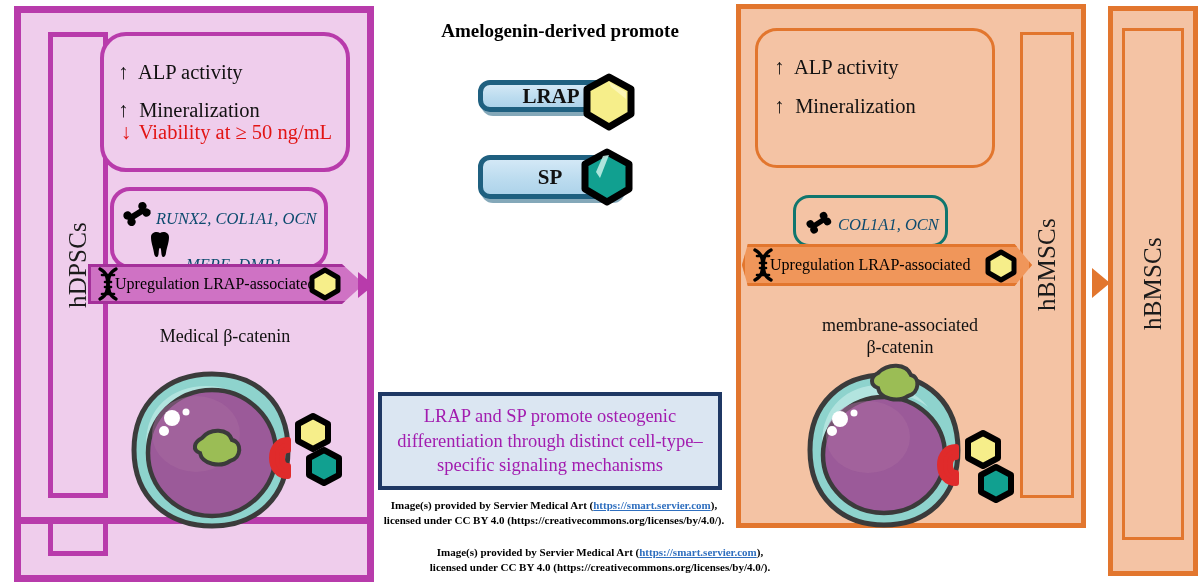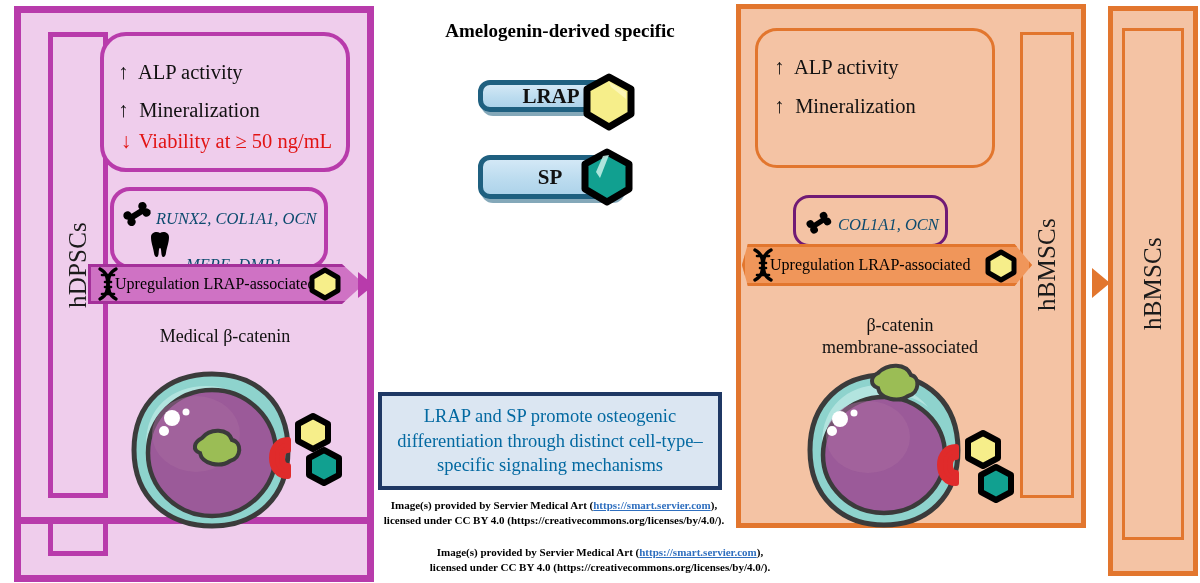--- a/index.html
+++ b/index.html
@@ -56,36 +56,36 @@
     clip-path:polygon(2% 0,94% 0,100% 50%,94% 100%,2% 100%,0 50%);
   }
   .banner-text{
     font-size:16px;color:#000;white-space:nowrap;
   }
 
   
   .orange-panel{background:#f4c3a4;border:5px solid #e2762e;}
   .orange-strip{background:#f4c3a4;border:3px solid #e2762e;}
   .orange-round-box{background:#f4c3a4;border:3px solid #e2762e;border-radius:22px;}
-  .orange-round-box2{background:#f4c3a4;border:3px solid #701a75;border-radius:16px;}
+  .orange-round-box2{background:#f4c3a4;border:3px solid #0f766e;border-radius:16px;}
 
   
   .chip{
     background:linear-gradient(180deg,#d3e8f6 0%,#bcdcef 55%,#aed3ea 100%);
     border:5px solid #1f6080;border-radius:12px;
     display:flex;align-items:center;justify-content:center;
     font-weight:bold;font-size:21px;color:#111;
     box-shadow:3px 4px 0 rgba(31,96,128,.55);
   }
 
   
   .caption-box{
     background:#dbe6f2;border:4px solid #1f3864;
     display:flex;align-items:center;justify-content:center;text-align:center;
-    font-size:18.5px;color:#0369a1;line-height:1.32;padding:8px 10px;
+    font-size:18.5px;color:#a21caf;line-height:1.32;padding:8px 10px;
   }
 
   
   .attrib{
     font-size:11px;color:#000;text-align:center;line-height:1.35;font-weight:bold;
   }
   .attrib a{color:#2f6fbf;text-decoration:underline;}
 
   .title-main{
     font-weight:bold;font-size:19px;color:#000;text-align:center;white-space:nowrap;
@@ -164,22 +164,22 @@
     </svg>
   </div>
   <div class="abs banner-text" style="left:770px;top:256px;">Upregulation LRAP-associated</div>
   <div class="abs" style="left:985px;top:250px;">
     <svg width="32" height="32" viewBox="0 0 32 32">
       <polygon points="16,2 29,9.5 29,22.5 16,30 3,22.5 3,9.5" fill="#f6ee8a" stroke="#000" stroke-width="5" stroke-linejoin="round"></polygon>
     </svg>
   </div>
 
   <div class="abs cell-caption" style="left:790px;top:315px;width:220px;">
+    <div>membrane-associated</div>
     <div>β-catenin</div>
-    <div>membrane-associated</div>
   </div>
 
   <div class="abs" style="left:780px;top:355px;width:250px;height:190px;">
     <svg width="250" height="190" viewBox="0 0 250 190">
 
       <path d="M30,95 C30,48 62,20 104,20 C147,20 178,48 178,95 C178,142 147,170 104,170 C62,170 30,142 30,95 Z" fill="#8ed3cd" stroke="#3b3b3b" stroke-width="5"></path>
       <path d="M42,88 C42,52 68,30 100,30 C120,30 137,38 148,52 C132,40 114,36 98,40 C66,48 48,66 42,88 Z" fill="#b9e6e2" opacity=".85"></path>
 
       <ellipse cx="104" cy="100" rx="61" ry="58" fill="#9b5a99" stroke="#3b3b3b" stroke-width="4.5"></ellipse>
       <ellipse cx="88" cy="82" rx="42" ry="36" fill="#a8699f" opacity=".55"></ellipse>
@@ -207,21 +207,21 @@
   <div class="abs pink-round-box" style="left:100px;top:32px;width:250px;height:140px;">
     <div class="abs" style="left:14px;top:26px;">
       <div class="bullet-line">
         <span class="arrow-gly">↑</span>
         <span>ALP activity</span>
       </div>
       <div class="bullet-line" style="margin-top:17px;">
         <span class="arrow-gly">↑</span>
         <span>Mineralization</span>
       </div>
-      <div class="bullet-line red" style="margin-top:10px;text-align:center;">
+      <div class="bullet-line red" style="margin-top:1px;text-align:center;">
         <span class="arrow-gly">↓</span>
         <span>Viability at ≥ 50 ng/mL</span>
       </div>
     </div>
   </div>
 
   <div class="abs pink-round-box2" style="left:110px;top:187px;width:218px;height:82px;">
     <div class="abs" style="left:8px;top:10px;">
       <svg width="30" height="27" viewBox="0 0 30 27">
         <g fill="#000" transform="rotate(-32 15 13)">
@@ -283,21 +283,21 @@
       <polygon points="214,92 229,100 229,117 214,125 199,117 199,100" fill="#11a090" stroke="#000" stroke-width="6" stroke-linejoin="round"></polygon>
     </svg>
   </div>
 
   <div class="abs" style="left:358px;top:272px;width:16px;height:26px;">
     <svg width="16" height="26" viewBox="0 0 16 26">
       <polygon points="0,0 16,13 0,26" fill="#b83bab"></polygon>
     </svg>
   </div>
 
-  <div class="abs title-main" style="left:400px;top:20px;width:320px;">Amelogenin-derived specific</div>
+  <div class="abs title-main" style="left:400px;top:20px;width:320px;">Amelogenin-derived promote</div>
 
   <div class="abs chip" style="left:478px;top:80px;width:146px;height:32px;">
     <span>LRAP</span>
   </div>
   <div class="abs" style="left:580px;top:73px;">
     <svg width="58" height="58" viewBox="0 0 58 58">
       <polygon points="29,4 51,16 51,41 29,54 7,41 7,16" fill="#f6ee8a" stroke="#000" stroke-width="7" stroke-linejoin="round"></polygon>
       <polygon points="29,9 46,19 46,26 31,14" fill="#fdf8c6" opacity=".75"></polygon>
     </svg>
   </div>

